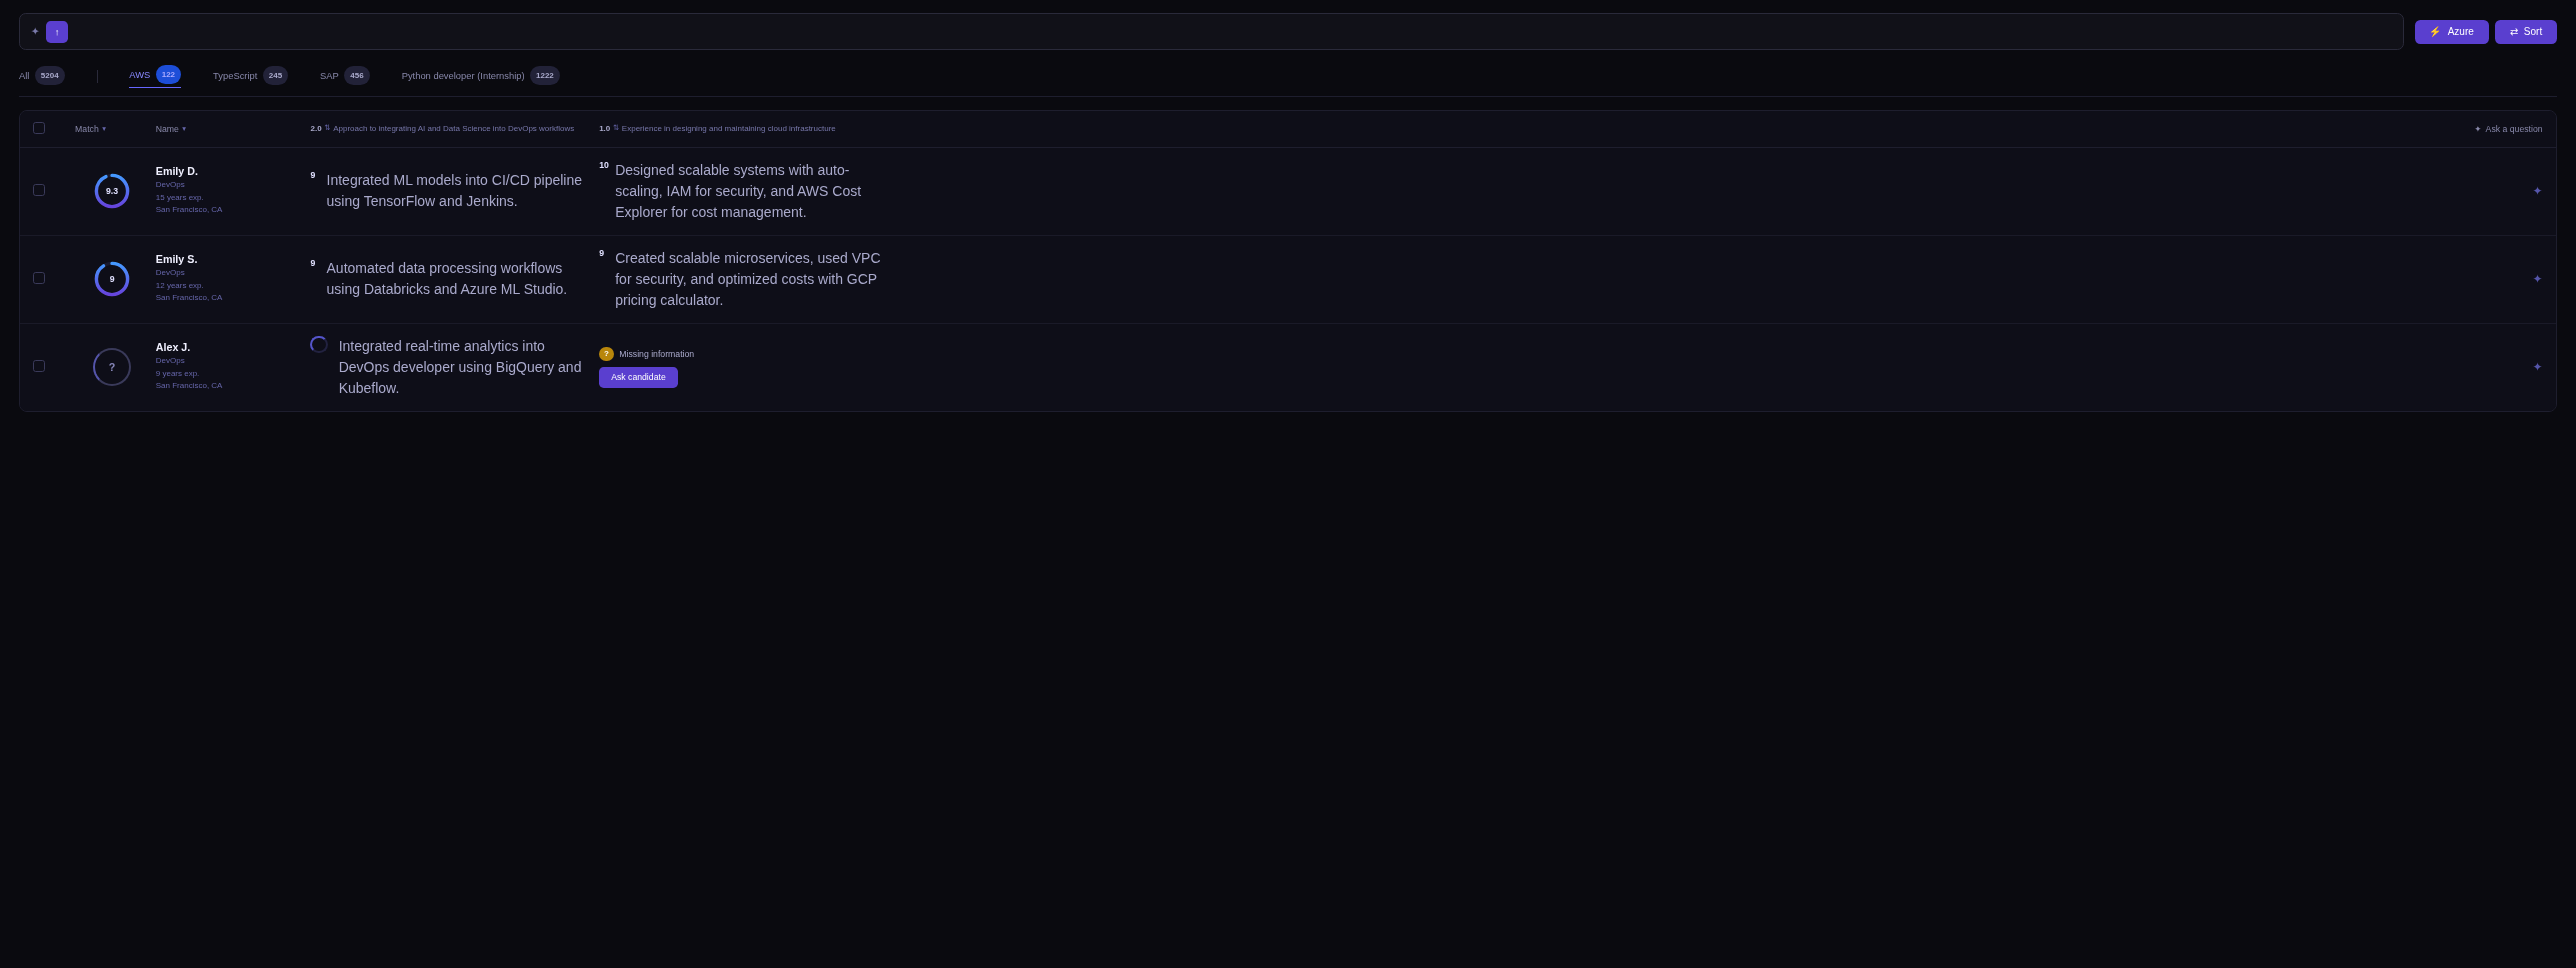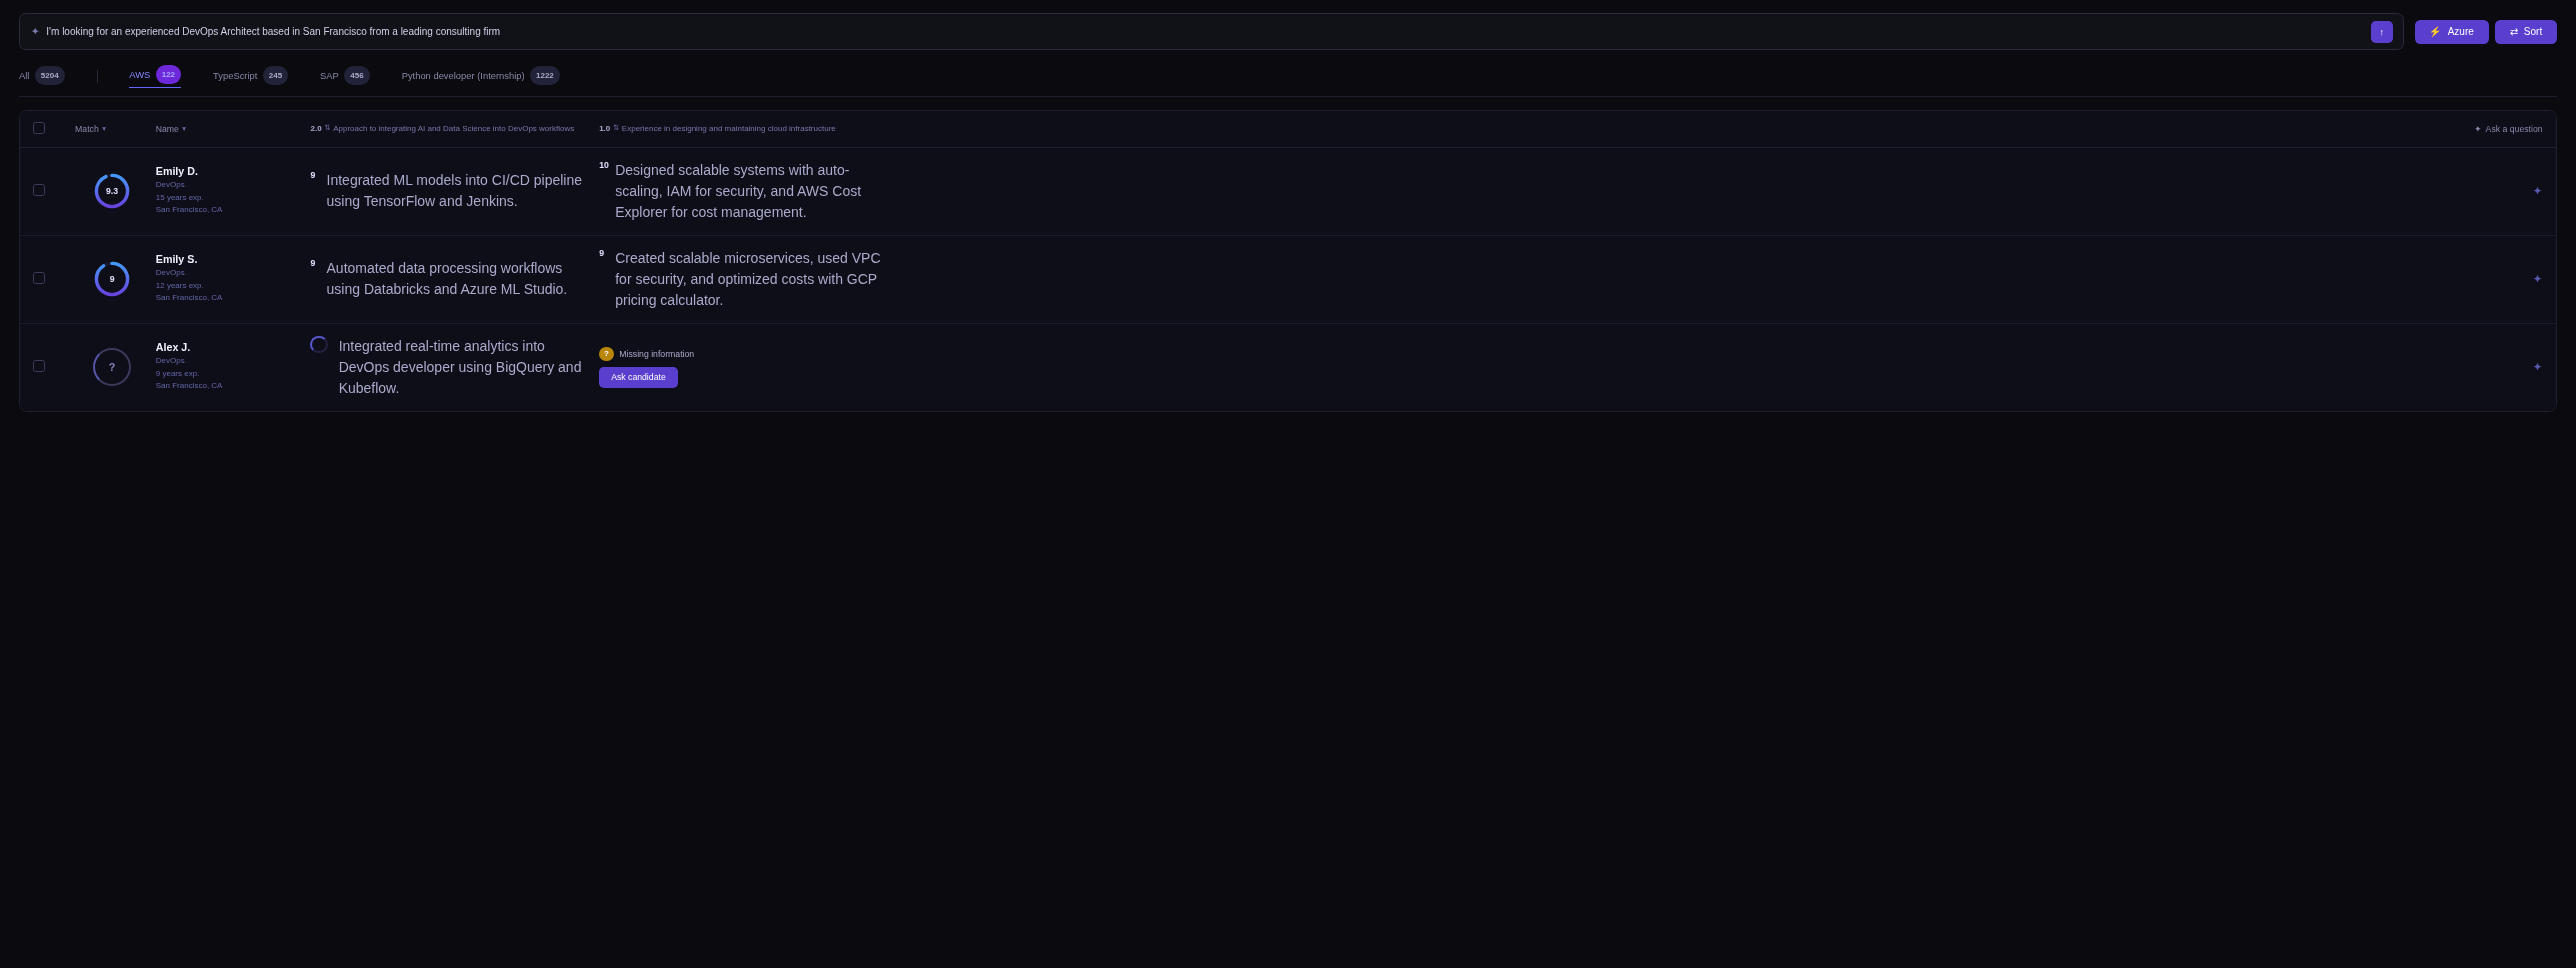--- a/index.html
+++ b/index.html
@@ -95,21 +95,21 @@
     }
     .tab-badge {
       background: #222238;
       color: #aaaacc;
       border-radius: 13.4px;
       padding: 5px 6px;
       font-size: 8px;
       font-weight: 600;
     }
     .tab-item.active .tab-badge {
-      background: #6d28d9;
+      background: #1d4ed8;
       color: #aaaaff;
     }
     .tab-divider {
       width: 0.7px;
       height: 13.4px;
       background: #2a2a3a;
     }
 
     
     .candidates-table {
@@ -308,21 +308,20 @@
       border-top-color: #5555cc;
       border-left-color: #5555cc;
     }
   </style>
 </head>
 <body>
 
 <div class="search-row">
   <div class="search-box">
     <span class="search-icon">✦</span>
-    <span class="search-input-text">I'm looking for an experienced DevOps Architect based in San Francisco from a leading consulting firm</span>
     <button class="search-submit">↑</button>
   </div>
   <div class="action-buttons">
     <button class="action-btn">
       <span>⚡</span>
       <span>Azure</span>
     </button>
     <button class="action-btn">
       <span>⇄</span>
       <span>Sort</span>

